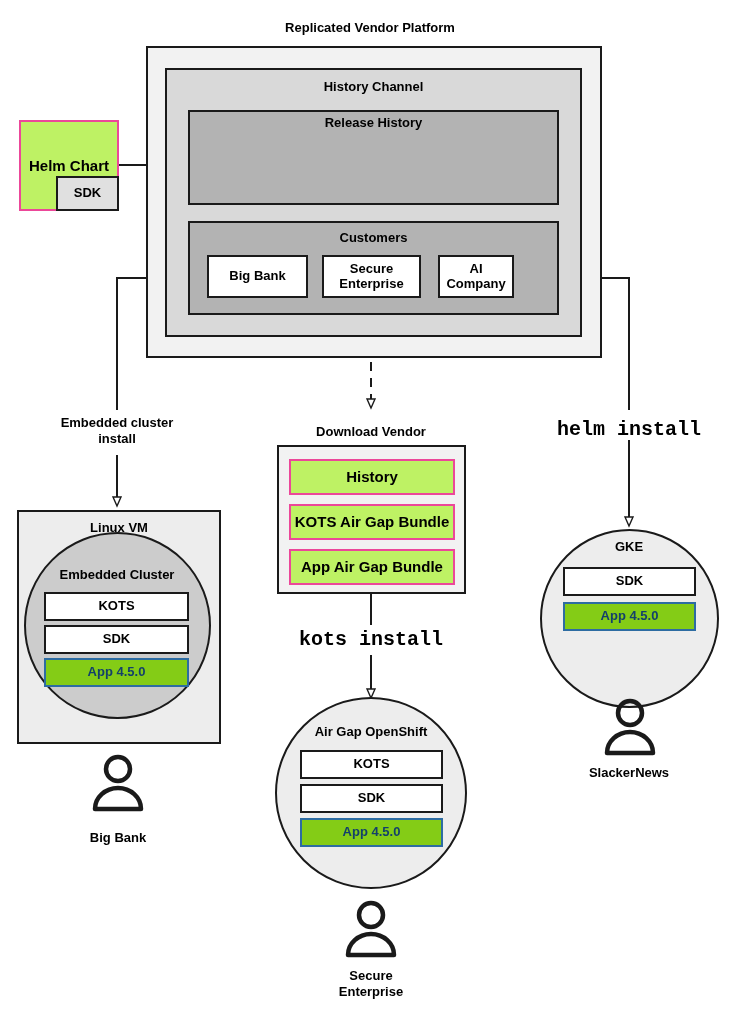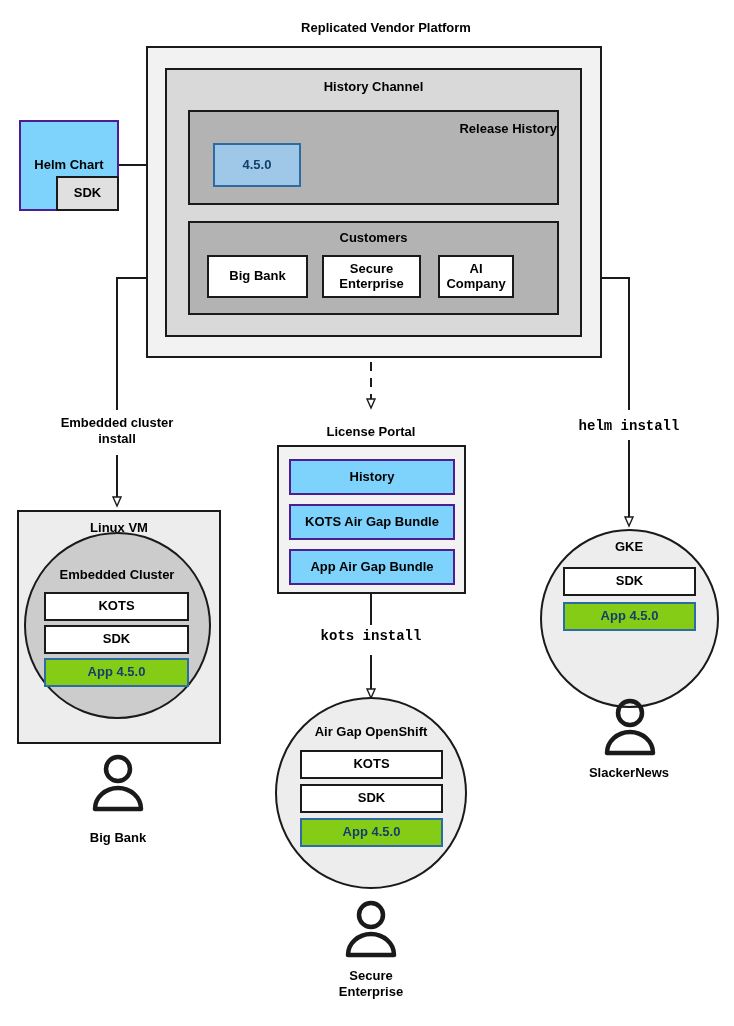--- a/index.html
+++ b/index.html
@@ -62,23 +62,23 @@
     font-weight: bold;
     color: #000;
   }
   
   .box-white {
     border: 2px solid #1a1a1a;
     background: #ffffff;
     font-size: 13px;
   }
   .box-gray {
-    border: 2px solid #4c1d95;
-    background: #7dd3fc;
-    font-size: 13px;
+    border: 2px solid #ec4899;
+    background: #bef264;
+    font-size: 15px;
   }
   .box-lightgray {
     border: 2px solid #1a1a1a;
     background: #e0e0e0;
     font-size: 13px;
   }
   .box-blue {
     border: 2px solid #2d6ca2;
     background: #9ec7e8;
     color: #13406b;
@@ -107,21 +107,21 @@
   .text-label {
     position: absolute;
     text-align: center;
     font-size: 13px;
     font-weight: bold;
     line-height: 1.2;
     color: #000;
   }
   .text-mono {
     font-family: "Liberation Mono", monospace;
-    font-size: 14px;
+    font-size: 20px;
     font-weight: bold;
     letter-spacing: 0px;
   }
   .title-text {
     position: absolute;
     text-align: center;
     font-size: 13px;
     font-weight: bold;
     color: #000;
   }
@@ -158,40 +158,37 @@
       <path d="M537,278 L629,278 L629,410" fill="none" stroke="#1a1a1a" stroke-width="2"></path>
       <path d="M629,440 L629,525" fill="none" stroke="#1a1a1a" stroke-width="2" marker-end="url(#arrowOpen)"></path>
     </g>
 
     <g>
       <path d="M371,594 L371,625" fill="none" stroke="#1a1a1a" stroke-width="2"></path>
       <path d="M371,655 L371,697" fill="none" stroke="#1a1a1a" stroke-width="2" marker-end="url(#arrowOpen)"></path>
     </g>
   </svg>
 
-  <div class="title-text" style="left:236px; top:20px; width:300px;">Replicated Vendor Platform</div>
+  <div class="title-text" style="left:220px; top:20px; width:300px;">Replicated Vendor Platform</div>
 
   <div class="node box-gray" style="left:19px; top:120px; width:100px; height:91px; align-items:center; justify-content:center;">
     <span>Helm Chart</span>
   </div>
   <div class="node box-lightgray" style="left:56px; top:176px; width:63px; height:35px;">
     <span>SDK</span>
   </div>
 
   <div class="node frame-outer" style="left:146px; top:46px; width:456px; height:312px;"></div>
 
   <div class="node frame-channel" style="left:165px; top:68px; width:417px; height:269px; padding-top:10px;">
     <span class="frame-label">History Channel</span>
   </div>
 
-  <div class="node frame-group" style="left:188px; top:110px; width:371px; height:95px; padding-top:10px;text-align:right;">
+  <div class="node frame-group" style="left:188px; top:110px; width:371px; height:95px; padding-top:4px;">
     <span class="frame-label">Release History</span>
-  </div>
-  <div class="node box-blue" style="left:213px; top:143px; width:88px; height:44px;">
-    <span>4.5.0</span>
   </div>
 
   <div class="node frame-group" style="left:188px; top:221px; width:371px; height:94px; padding-top:8px;">
     <span class="frame-label">Customers</span>
   </div>
   <div class="node box-white" style="left:207px; top:255px; width:101px; height:43px;">
     <span>Big Bank</span>
   </div>
   <div class="node box-white" style="left:322px; top:255px; width:99px; height:43px; white-space:pre-line;">
     <span style="white-space:pre-line;">Secure
@@ -222,21 +219,21 @@
   <div class="node box-blue-strong" style="left:44px; top:658px; width:145px; height:29px;">
     <span>App 4.5.0</span>
   </div>
 
   <svg class="person" style="left:88px; top:754px;" width="60" height="60" viewBox="0 0 60 60" xmlns="http://www.w3.org/2000/svg">
     <circle cx="30" cy="15" r="12" fill="none" stroke="#1a1a1a" stroke-width="4.5"></circle>
     <path d="M7,55 A23,21 0 0 1 53,55 Z" fill="none" stroke="#1a1a1a" stroke-width="4.5" stroke-linejoin="round"></path>
   </svg>
   <div class="text-label" style="left:43px; top:830px; width:150px;">Big Bank</div>
 
-  <div class="text-label" style="left:296px; top:424px; width:150px;">License Portal</div>
+  <div class="text-label" style="left:296px; top:424px; width:150px;">Download Vendor</div>
   <div class="node box-lightgray" style="left:277px; top:445px; width:189px; height:149px; background:#f2f2f2;"></div>
   <div class="node box-gray" style="left:289px; top:459px; width:166px; height:36px;">
     <span>History</span>
   </div>
   <div class="node box-gray" style="left:289px; top:504px; width:166px; height:36px;">
     <span>KOTS Air Gap Bundle</span>
   </div>
   <div class="node box-gray" style="left:289px; top:549px; width:166px; height:36px;">
     <span>App Air Gap Bundle</span>
   </div>

